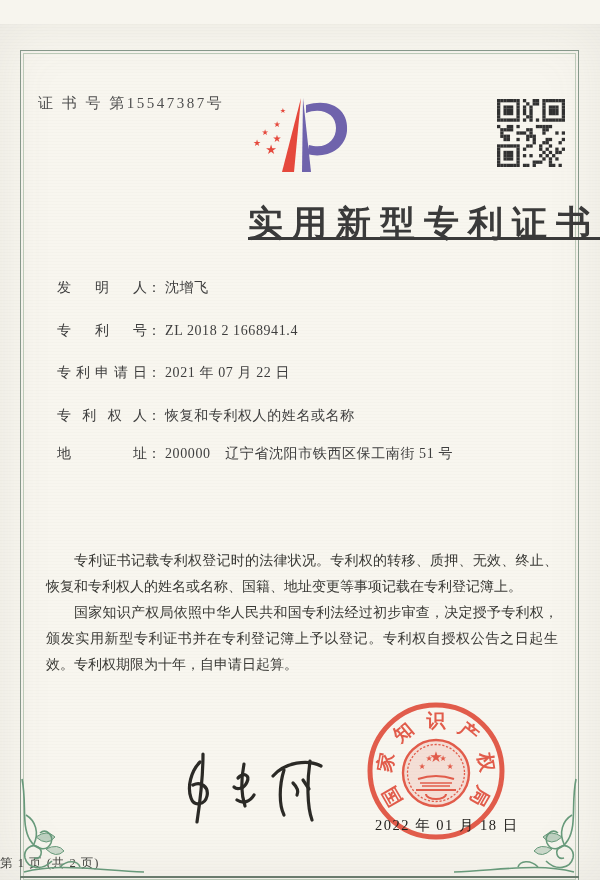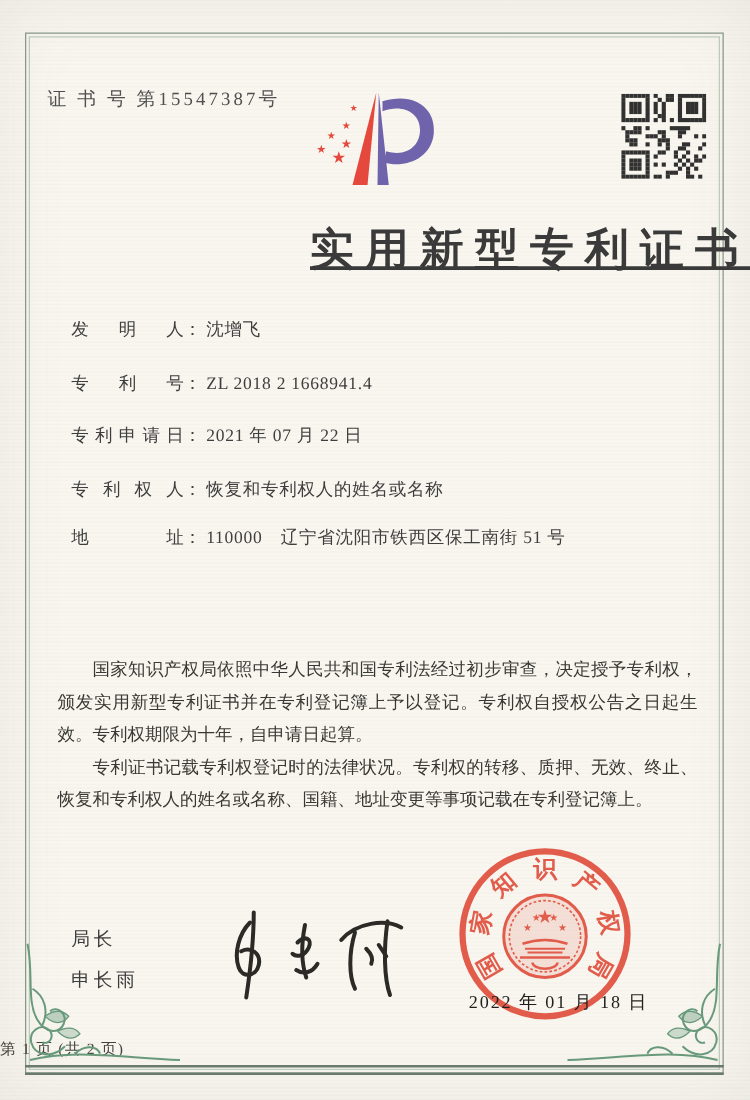--- a/index.html
+++ b/index.html
@@ -7,20 +7,21 @@
     width:600px;height:880px;position:relative;overflow:hidden;
     background:#f7f5ee;
     font-family:"Liberation Serif","DejaVu Serif",serif;
   }
   .page{
     position:absolute;inset:0;
     background:
       repeating-linear-gradient(0deg, rgba(90,90,70,.018) 0 1px, transparent 1px 3px),
       #f8f6ef;
     box-shadow:inset 0 0 55px rgba(110,110,95,.10);
+    margin-top:24px;
   }
   
   .frame{
     position:absolute;left:20px;top:26px;width:557px;height:831px;
     border:1px solid #86988a;
   }
   .frame-inner{
     position:absolute;inset:2px;
     border:1px solid #bccab8;
   }
@@ -292,33 +293,29 @@
       <rect x="61.523809523809526" y="64.76190476190476" width="3.302857142857143" height="3.302857142857143" fill="#313131"></rect>
     </svg>
 
   <div class="title">实用新型专利证书</div>
 
   <div class="fields" id="fields">
       <div class="field-row"><span class="field-label">发明人</span><span class="field-colon">：</span><span class="field-value">沈增飞</span></div>
       <div class="field-row"><span class="field-label">专利号</span><span class="field-colon">：</span><span class="field-value">ZL 2018 2 1668941.4</span></div>
       <div class="field-row"><span class="field-label">专利申请日</span><span class="field-colon">：</span><span class="field-value">2021 年 07 月 22 日</span></div>
       <div class="field-row compact"><span class="field-label">专利权人</span><span class="field-colon">：</span><span class="field-value">恢复和专利权人的姓名或名称</span></div>
-      <div class="field-row compact"><span class="field-label">地址</span><span class="field-colon">：</span><span class="field-value">110000　辽宁省沈阳市铁西区保工南街 51 号</span></div>
+      <div class="field-row compact"><span class="field-label">地址</span><span class="field-colon">：</span><span class="field-value">200000　辽宁省沈阳市铁西区保工南街 51 号</span></div>
     </div>
 
 
   <div class="paras">
+    <p>专利证书记载专利权登记时的法律状况。专利权的转移、质押、无效、终止、恢复和专利权人的姓名或名称、国籍、地址变更等事项记载在专利登记簿上。</p>
     <p>国家知识产权局依照中华人民共和国专利法经过初步审查，决定授予专利权，颁发实用新型专利证书并在专利登记簿上予以登记。专利权自授权公告之日起生效。专利权期限为十年，自申请日起算。</p>
-    <p>专利证书记载专利权登记时的法律状况。专利权的转移、质押、无效、终止、恢复和专利权人的姓名或名称、国籍、地址变更等事项记载在专利登记簿上。</p>
   </div>
 
-  <div class="signer">
-    <div>局长</div>
-    <div class="name">申长雨</div>
-  </div>
 
   <svg class="signature" width="170" height="85" viewBox="0 0 170 85" fill="none" stroke="#2b2a26" stroke-width="3.2" stroke-linecap="round">
     <path d="M38,16 C29,25 25,41 29,52 C32,61 43,59 45,50 C47,41 39,35 31,39"></path>
     <path d="M41,8 C41,28 38,56 35,76"></path>
     <path d="M76,32 C82,26 88,29 85,36 C82,43 75,44 72,41"></path>
     <path d="M82,18 C79,33 79,48 83,60"></path>
     <path d="M75,54 C81,58 88,56 92,49"></path>
     <path d="M111,30 C123,16 146,13 159,20"></path>
     <path d="M122,24 C117,40 117,59 122,69"></path>
     <path d="M148,15 C145,36 145,60 150,74"></path>

